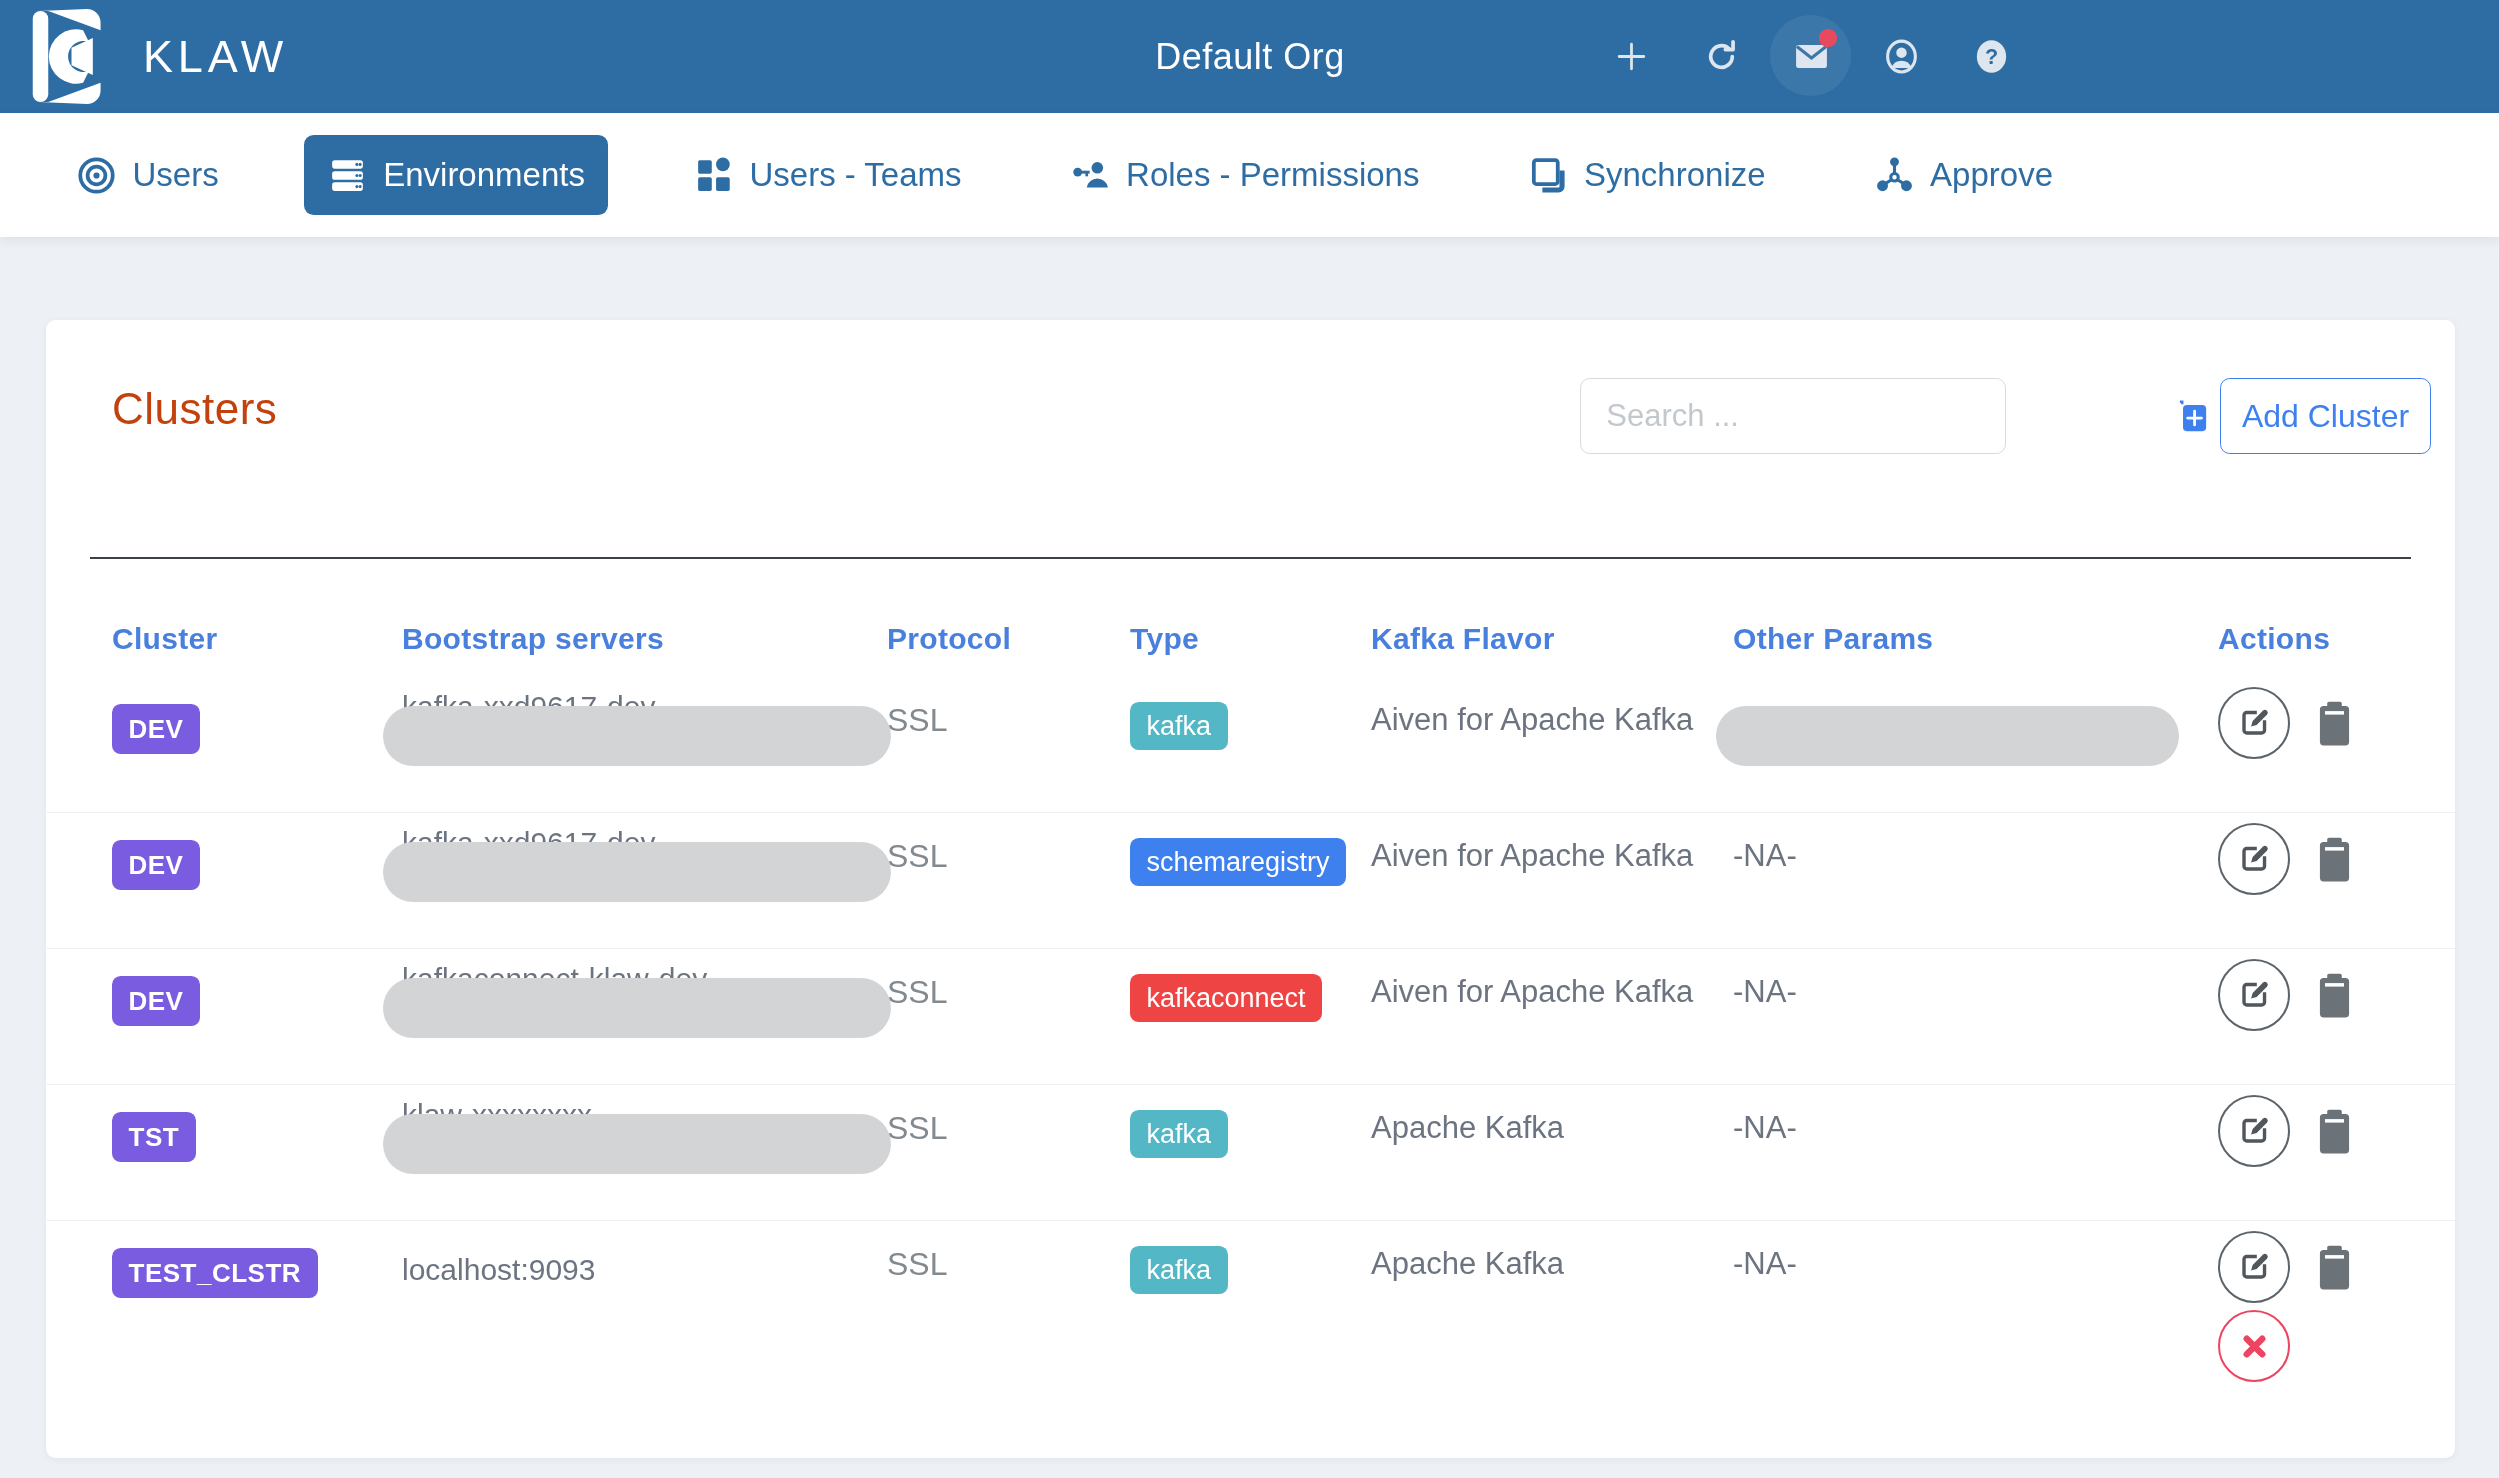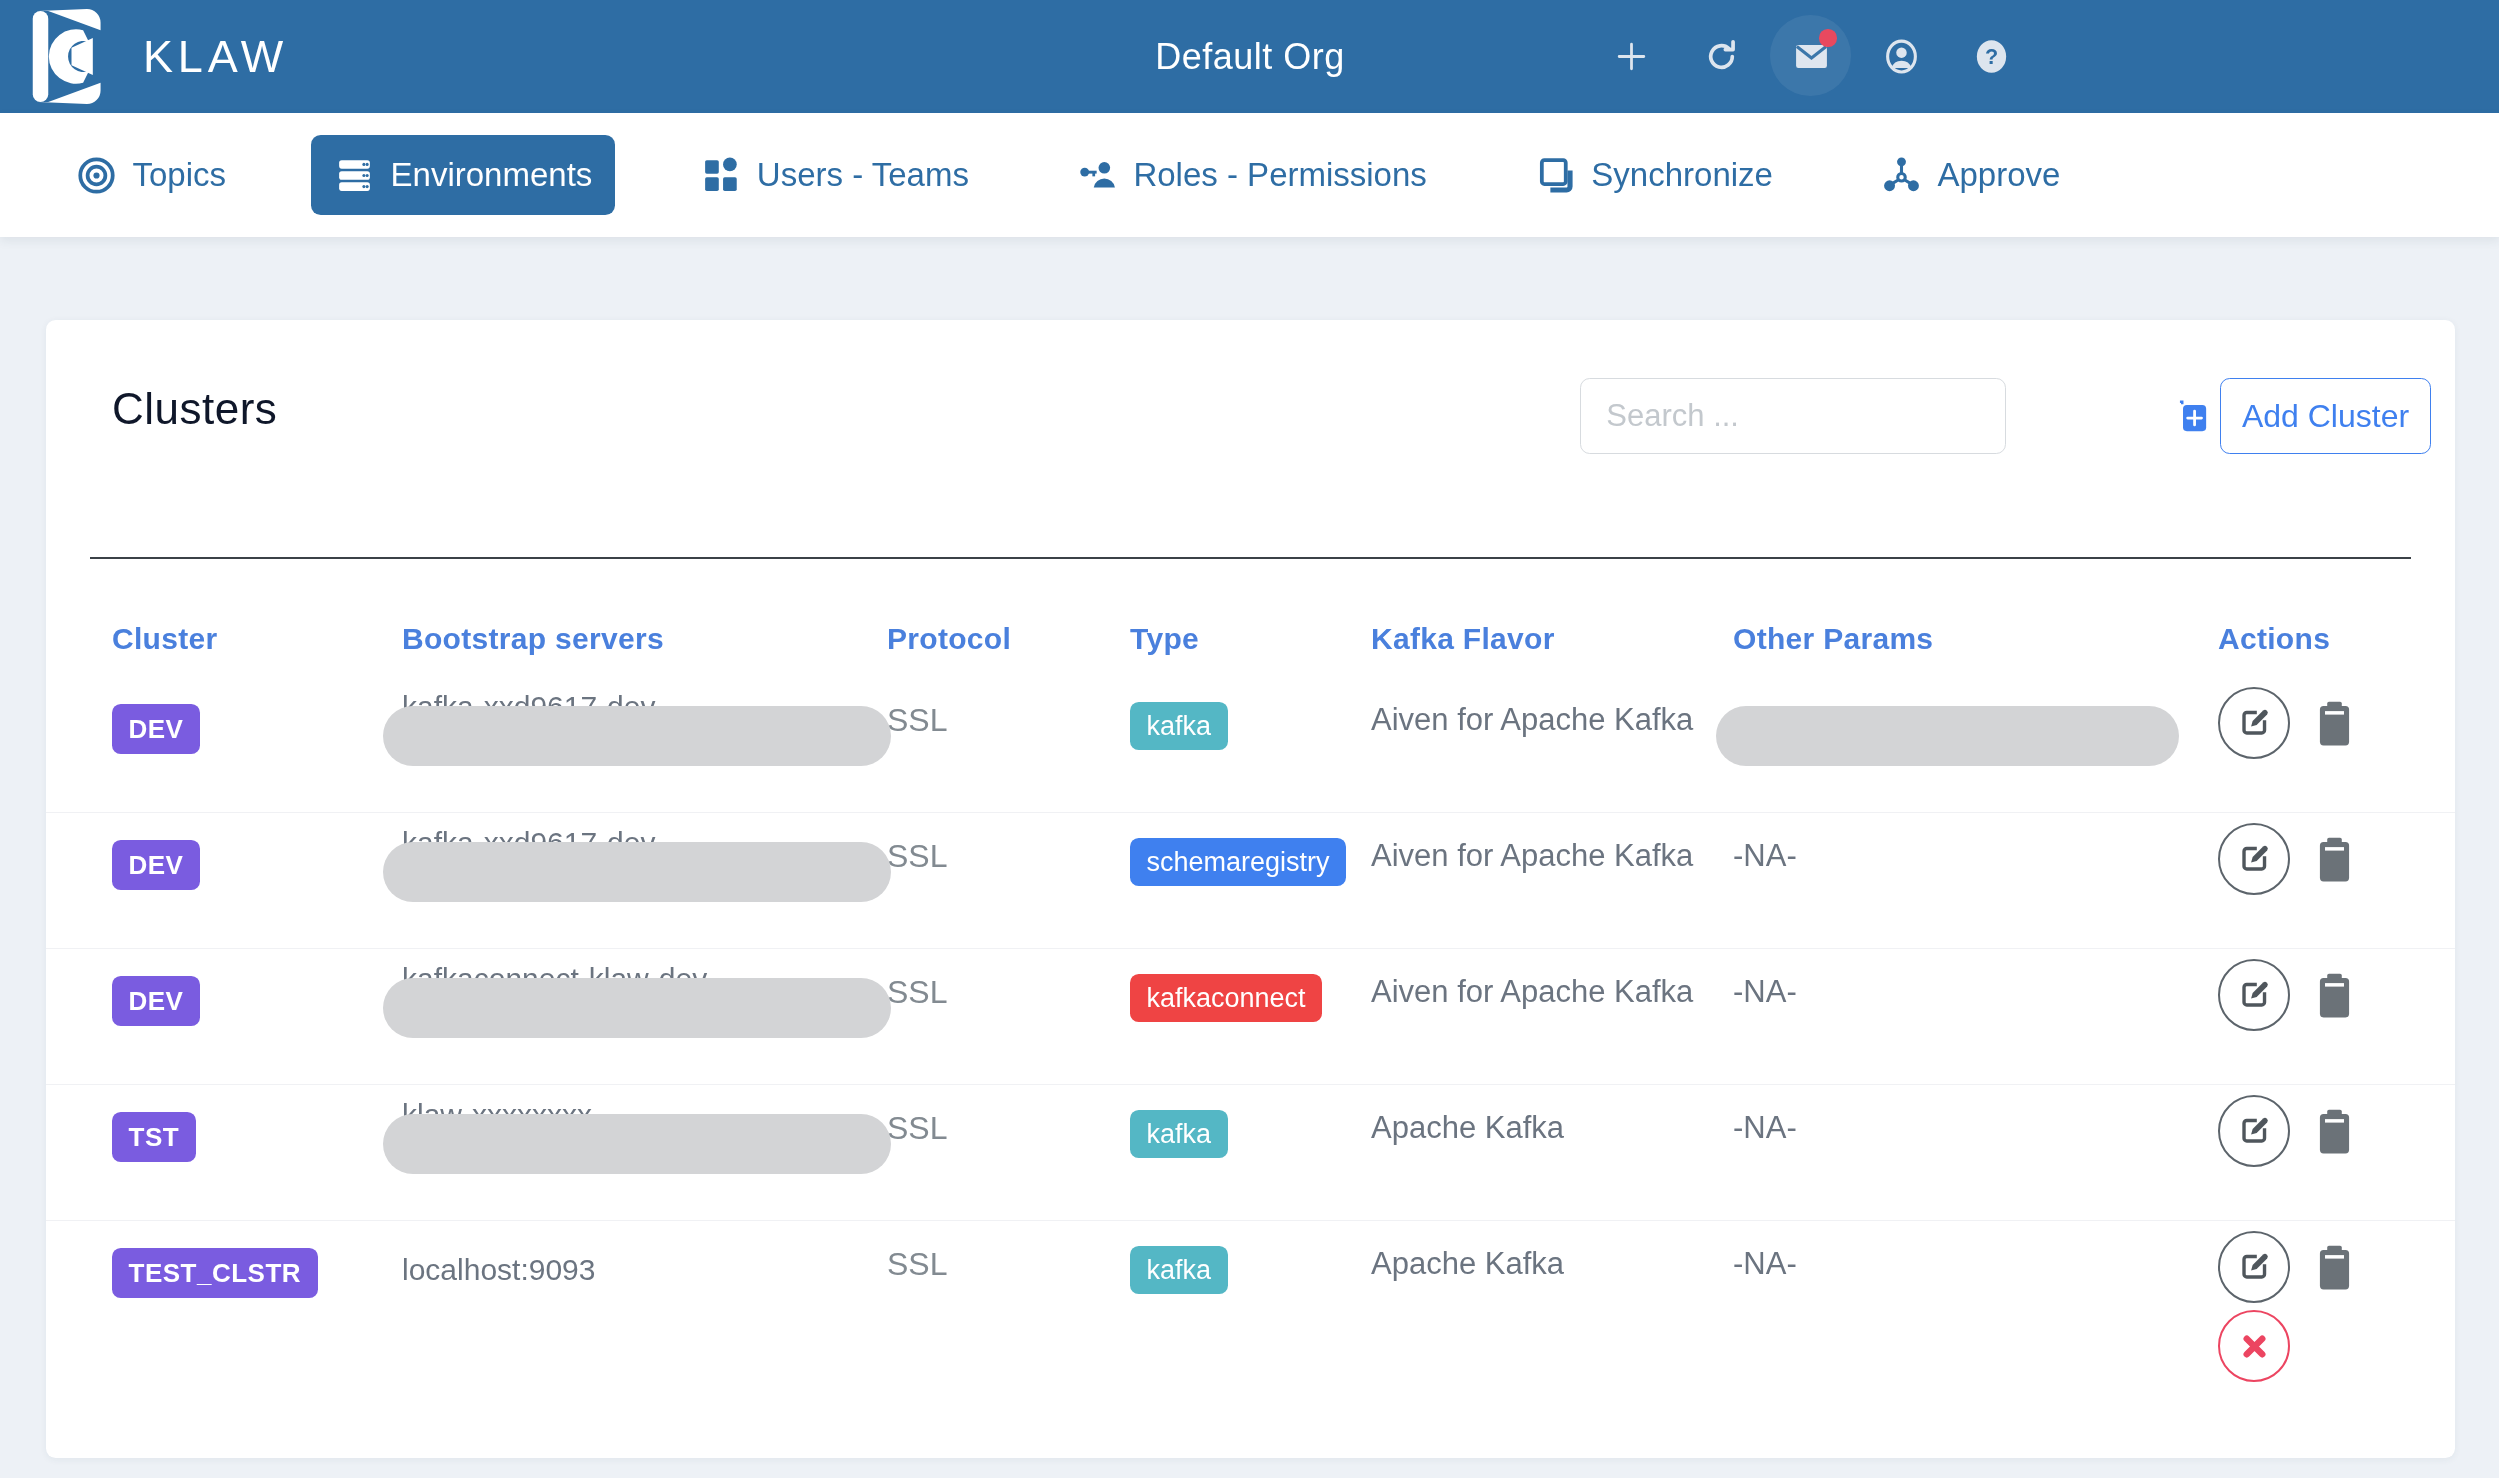--- a/index.html
+++ b/index.html
@@ -50,21 +50,21 @@
   .nav-item svg { width:41px; height:41px; flex:0 0 auto; }
   .nav-item.active { background:#2e6da4; color:#ffffff; }
 
   
   .card {
     position:absolute; left:46px; top:320px; width:2409px; height:1138px;
     background:#ffffff; border-radius:9.7px;
     box-shadow:0 1.9px 7.8px rgba(40,60,80,0.06);
   }
   .card-top { position:relative; height:237px; }
-  .card-title { position:absolute; left:66px; top:64px; font-size:44px; font-weight:500; color:#0f172a; letter-spacing:0.5px; }
+  .card-title { position:absolute; left:66px; top:64px; font-size:44px; font-weight:500; color:#c2410c; letter-spacing:0.5px; }
   .card-controls { position:absolute; right:24px; top:58px; display:flex; align-items:center; }
   .search-input {
     width:426px; height:76px; border:1.9px solid #d7dbdf; border-radius:9.7px;
     font-size:31px; color:#5a6268; padding:0 25px; outline:none;
     font-family:"Liberation Sans", sans-serif;
   }
   .search-input::placeholder { color:#c3c8cd; }
   .addicon { margin-left:167px; margin-right:9.7px; width:37px; height:39px; cursor:pointer; }
   .add-btn {
     width:211px; height:76px; border:1.9px solid #3f80ef; border-radius:9.7px;
@@ -178,21 +178,21 @@
 
   <div class="navbar">
 
 
     <div class="nav-item">
       <svg viewBox="0 0 24 24">
         <circle cx="12" cy="12" r="9.5" fill="none" stroke="#2e6da4" stroke-width="2.2"></circle>
         <circle cx="12" cy="12" r="5.2" fill="none" stroke="#2e6da4" stroke-width="2.2"></circle>
         <circle cx="12" cy="12" r="1.8" fill="#2e6da4"></circle>
       </svg>
-      <span>Topics</span>
+      <span>Users</span>
     </div>
 
     <div class="nav-item active">
       <svg viewBox="0 0 24 24">
         <rect x="3" y="3" width="18" height="5" rx="1.5" fill="#ffffff"></rect>
         <rect x="3" y="9.5" width="18" height="5" rx="1.5" fill="#ffffff"></rect>
         <rect x="3" y="16" width="18" height="5" rx="1.5" fill="#ffffff"></rect>
         <circle cx="17.5" cy="5.5" r="0.9" fill="#2e6da4"></circle>
           <circle cx="19.4" cy="5.5" r="0.9" fill="#2e6da4"></circle>
         <circle cx="17.5" cy="12" r="0.9" fill="#2e6da4"></circle>

